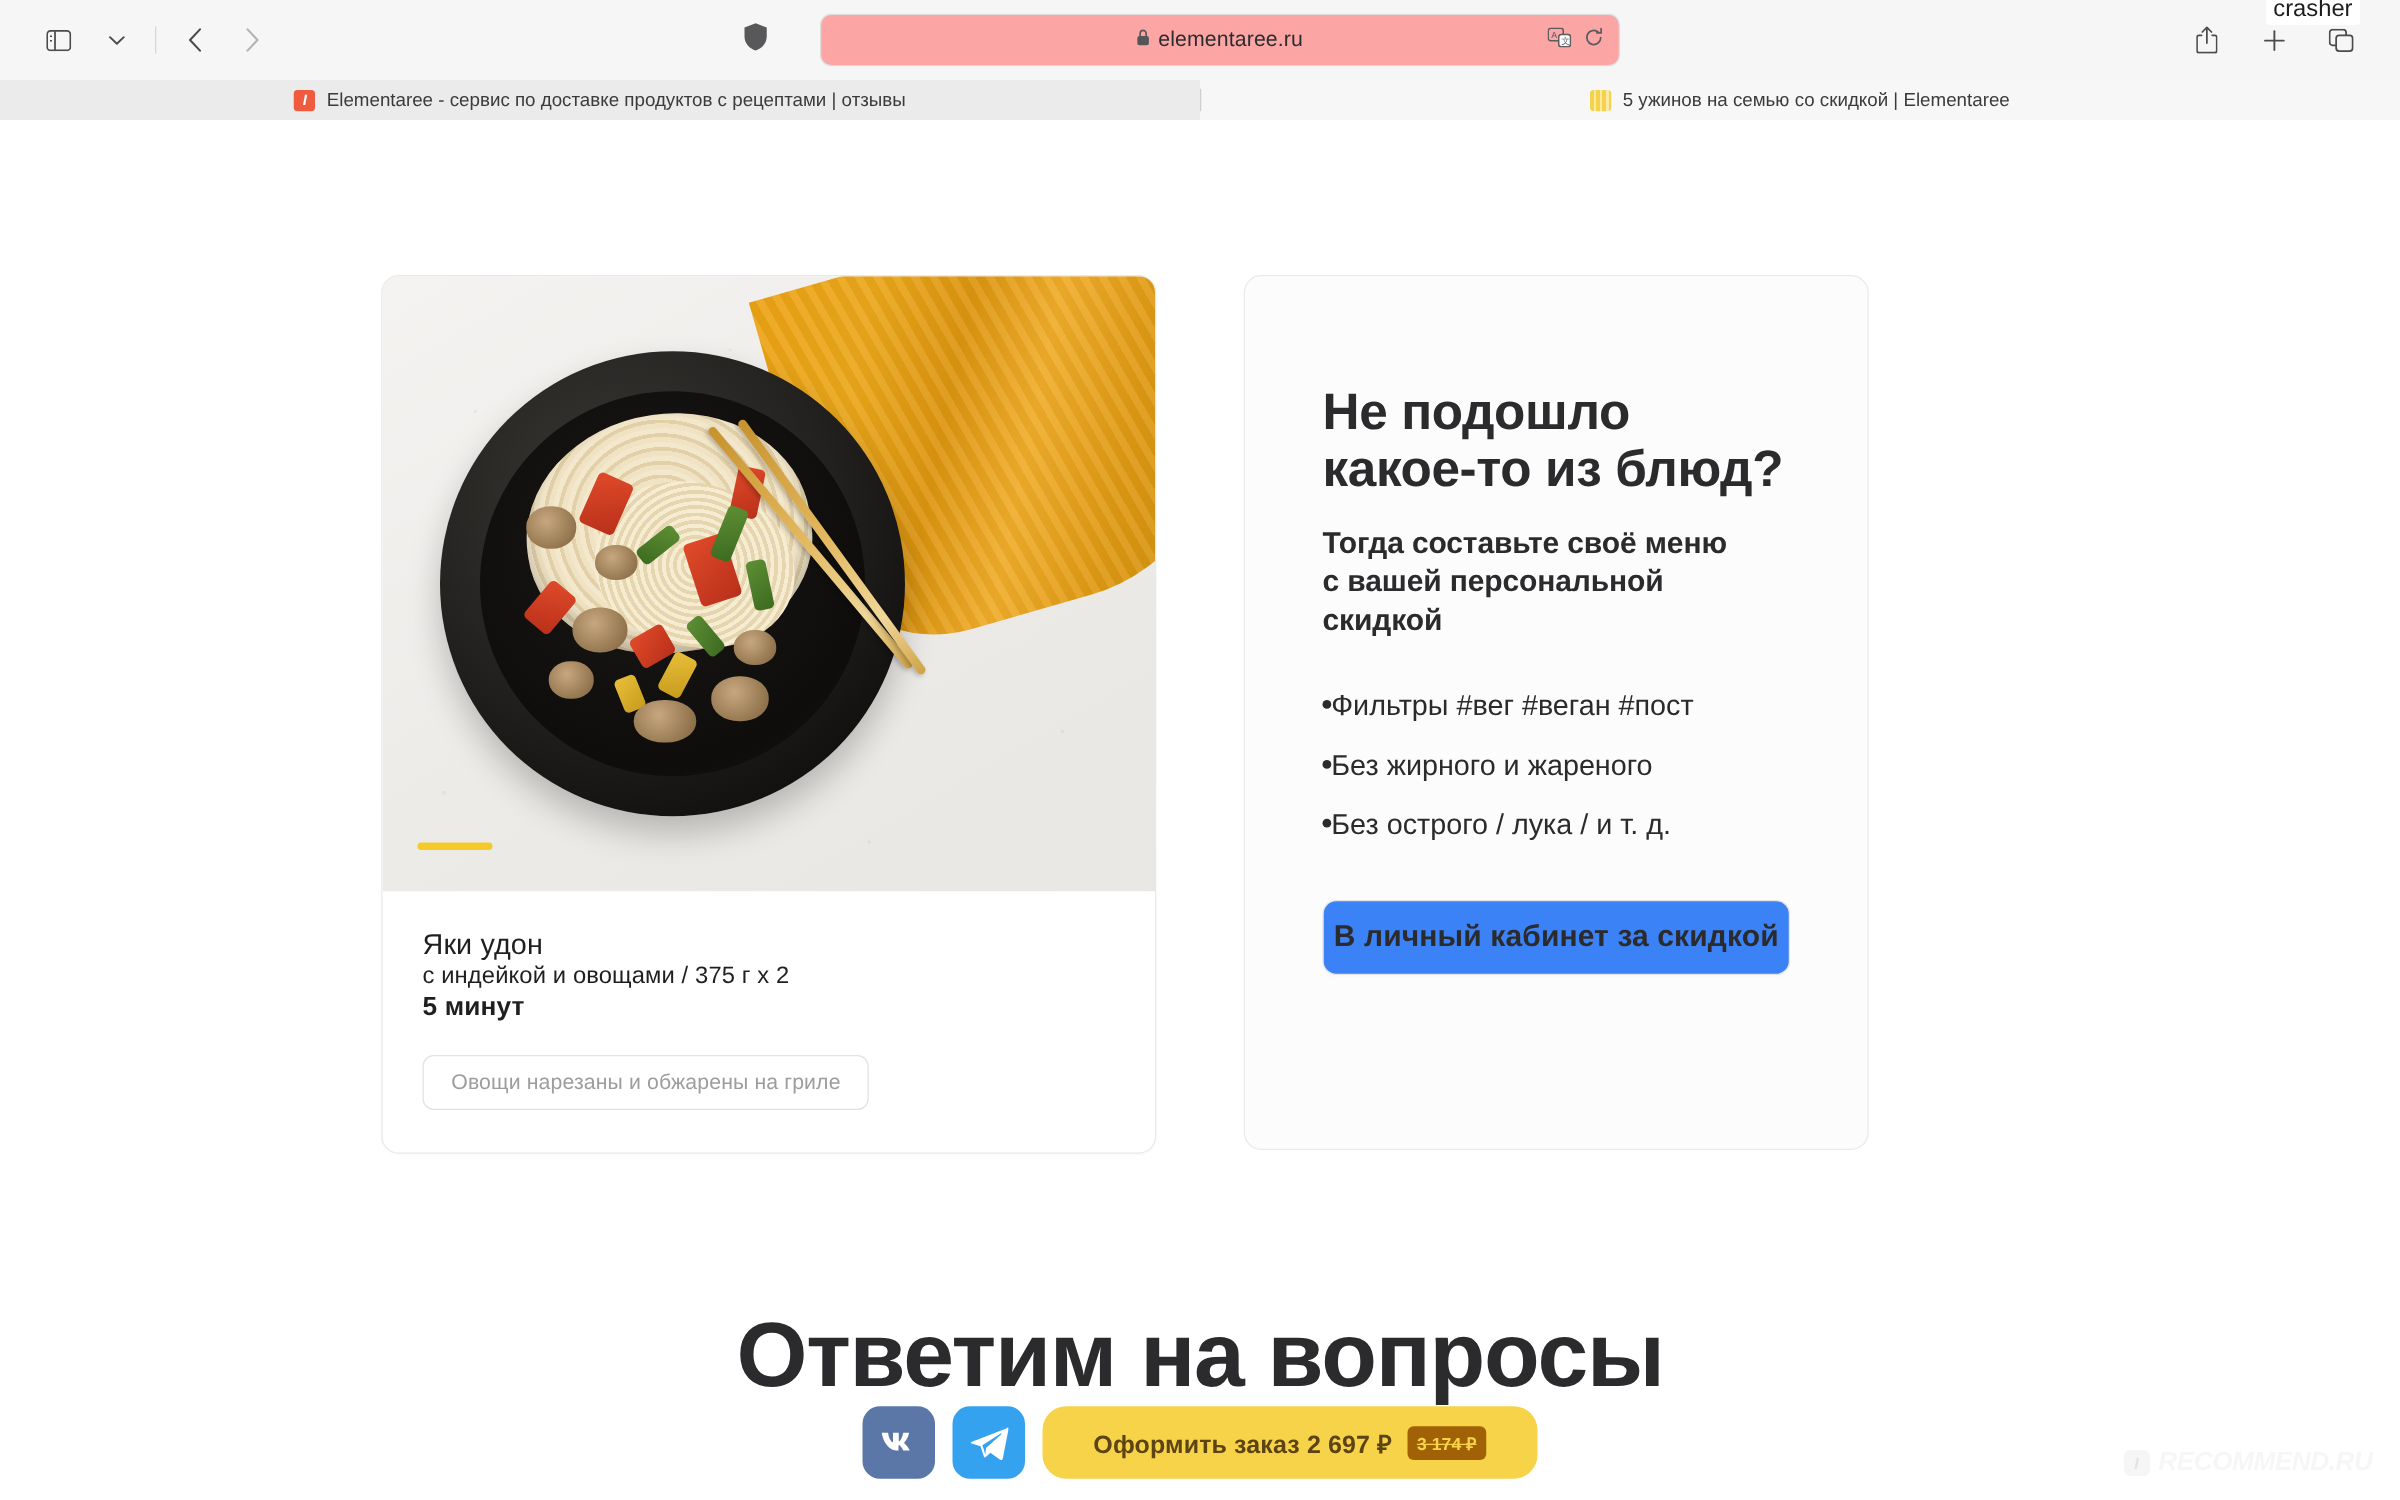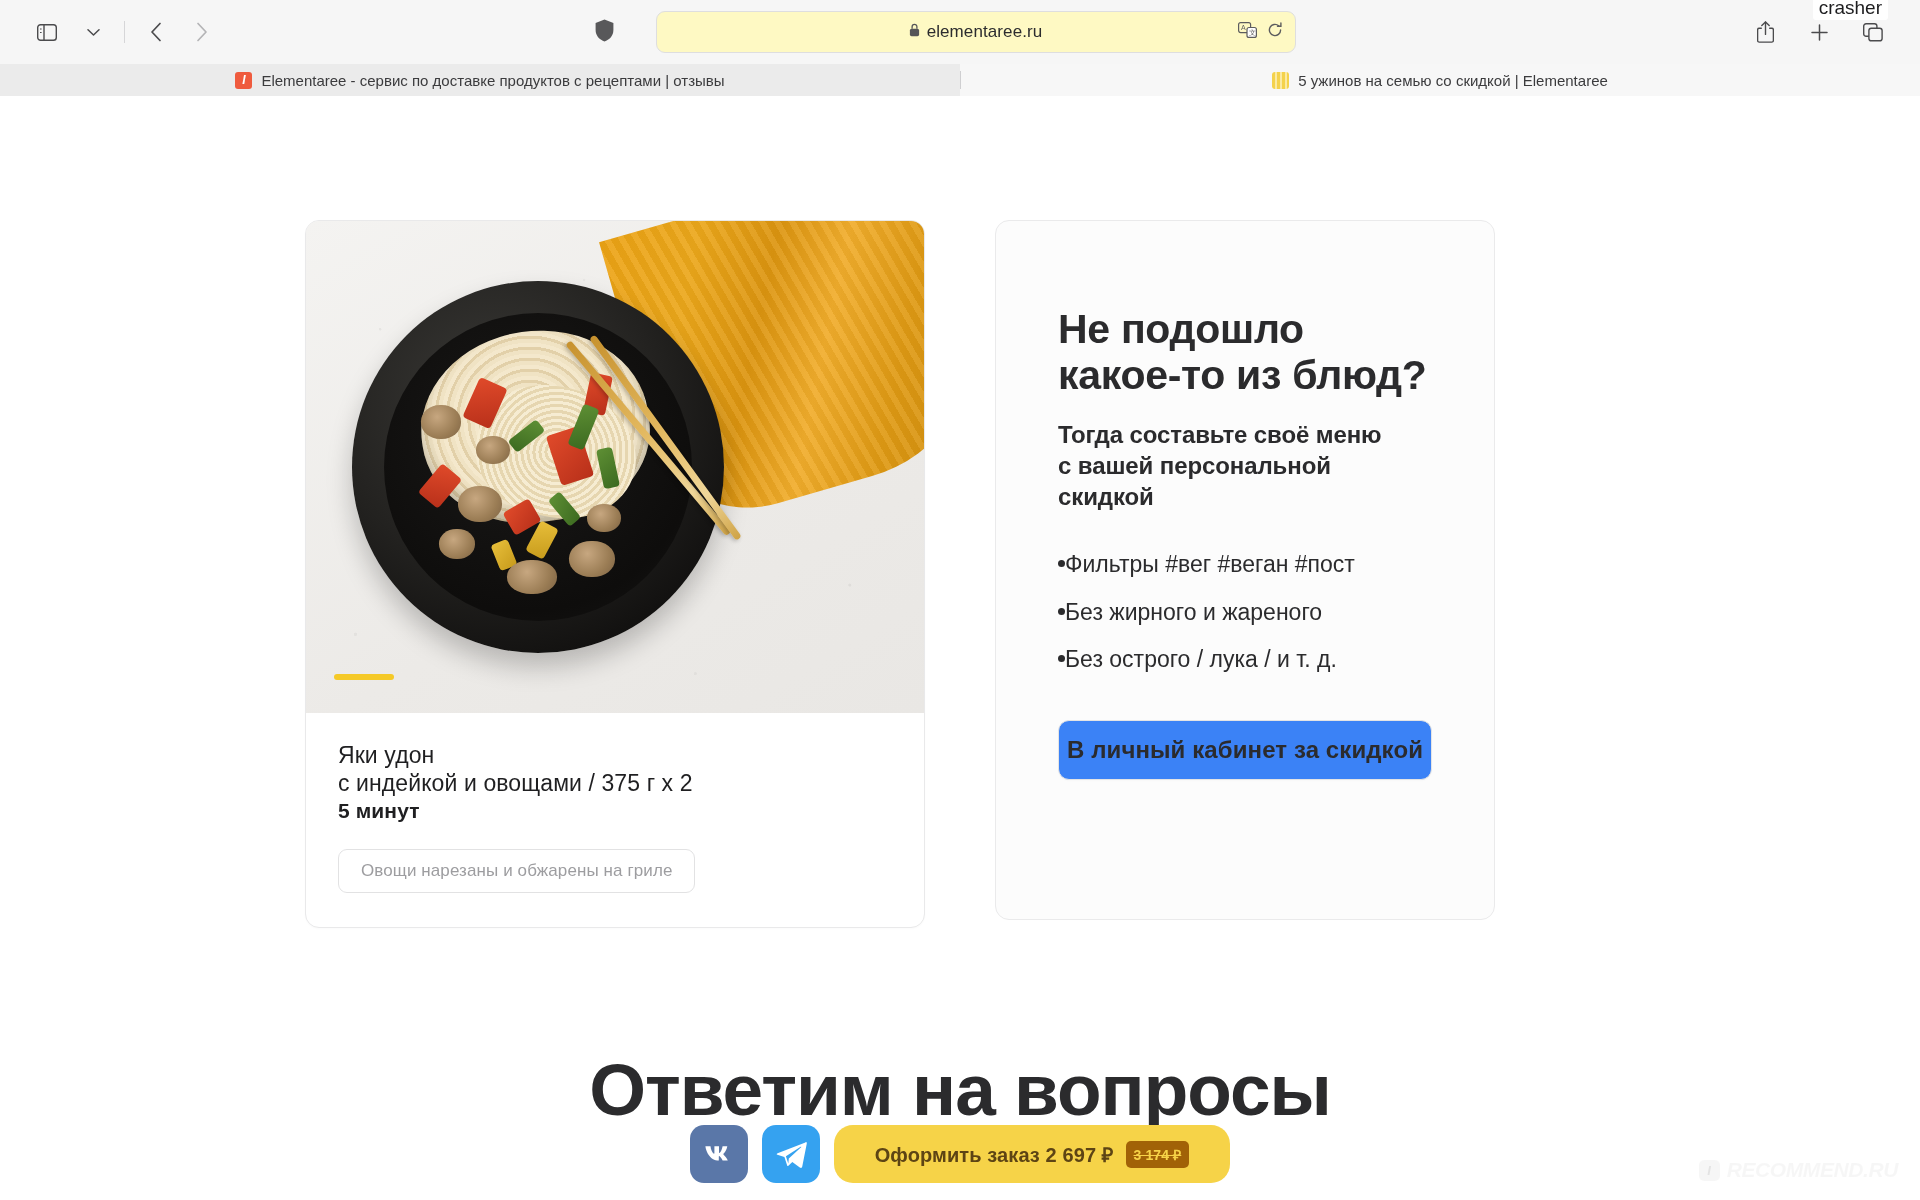--- a/index.html
+++ b/index.html
@@ -21,21 +21,21 @@
   .icon-btn {
     width: 42px; height: 40px; display: flex; align-items: center; justify-content: center;
     border-radius: 6px; color: #4b4b4d;
   }
   .icon-btn.dim { color: #b4b4b6; }
   .sep-v { width: 1px; height: 22px; background: #d6d6d8; margin: 0 6px; }
 
   .tb-mid { flex: 1; display: flex; align-items: center; justify-content: center; position: relative; }
   .shield { position: absolute; left: 12px; color: #58585a; }
   .urlbar {
-    width: 640px; height: 42px; background: #fef9c3; border: 1px solid #dededf;
+    width: 640px; height: 42px; background: #fca5a5; border: 1px solid #dededf;
     border-radius: 9px; display: flex; align-items: center; justify-content: center;
     position: relative;
   }
   .urlbar .url-text {
     font-size: 17px; color: #2c2c2e; letter-spacing: .1px;
     display: flex; align-items: center; gap: 7px;
   }
   .url-right { position: absolute; right: 12px; display: flex; align-items: center; gap: 10px; color: #5c5c5e; }
 
   .tb-right { display: flex; align-items: center; gap: 12px; padding-left: 16px; position: relative; }
@@ -145,21 +145,21 @@
     transform-origin: left center;
     box-shadow: 0 2px 4px rgba(0,0,0,.25);
   }
   .accent-bar {
     position: absolute; left: 28px; bottom: 33px; width: 60px; height: 6px;
     background: #f5c927; border-radius: 3px;
   }
 
   .dish-info { padding: 28px 32px 34px; }
   .dish-title { font-size: 23px; color: #1f1f21; line-height: 1.22; letter-spacing: .1px; }
-  .dish-sub { font-size: 23px; color: #1f1f21; line-height: 1.22; letter-spacing: .1px; }
+  .dish-sub { font-size: 19px; color: #1f1f21; line-height: 1.22; letter-spacing: .1px; }
   .dish-time { font-size: 21px; color: #1f1f21; font-weight: bold; margin-top: 2px; letter-spacing: .1px; }
   .dish-tag {
     display: inline-block; margin-top: 26px; padding: 11px 22px;
     border: 1px solid #e2e2e3; border-radius: 9px;
     font-size: 17px; color: #9d9da0; letter-spacing: .1px;
   }
 
   
   .promo-card {
     width: 500px; background: #fcfcfc; border: 1px solid #eaeaeb; border-radius: 14px;

